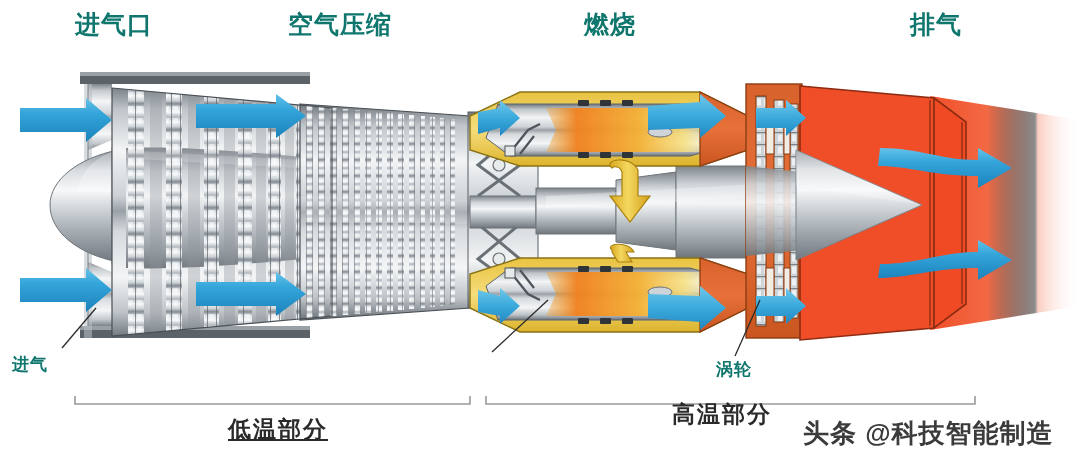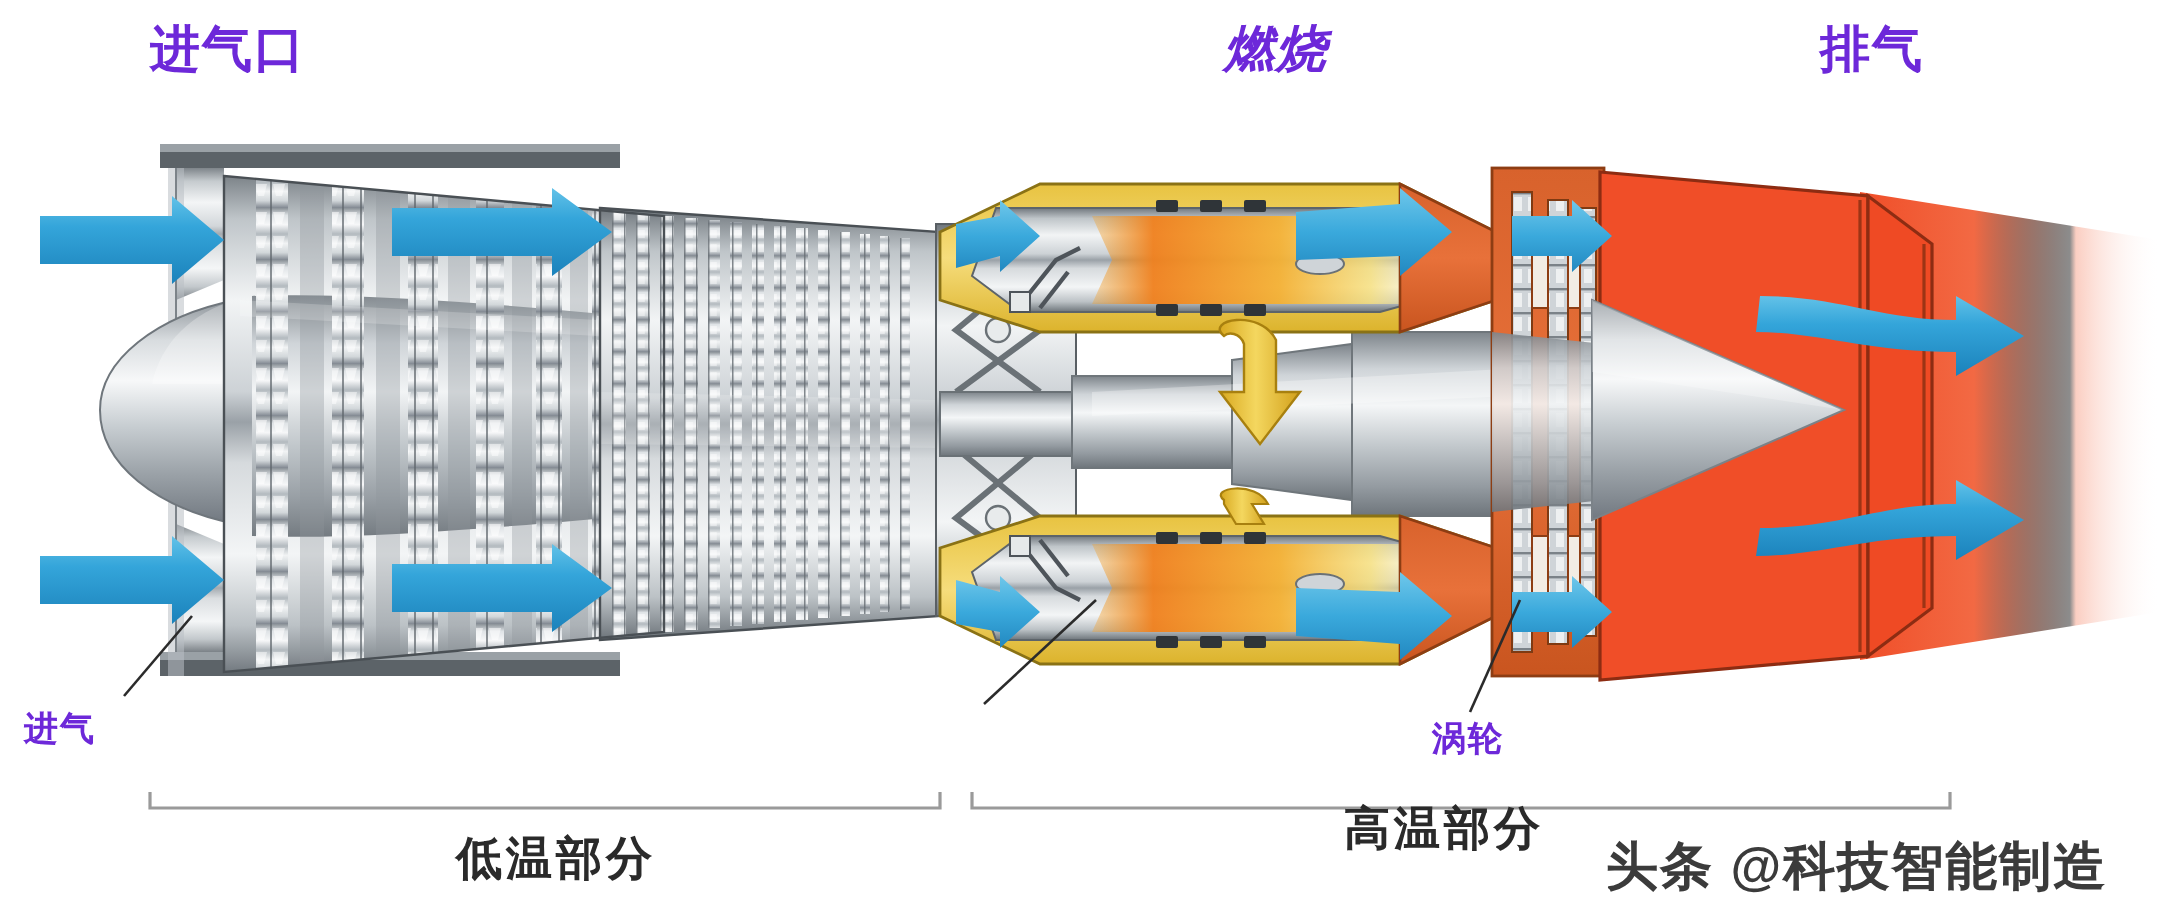--- a/index.html
+++ b/index.html
@@ -2,21 +2,21 @@
 <html><head>
 <meta charset="utf-8">
 <style>
   html,body{margin:0;padding:0;background:#ffffff;}
   body{
     width:1080px;height:461px;position:relative;overflow:hidden;
     font-family:"Liberation Sans","DejaVu Sans",sans-serif;
     color:#1d1d1d;
   }
   #stage{position:absolute;left:0;top:0;width:1080px;height:461px;}
-  .lbl{position:absolute;white-space:nowrap;color:#6d28d9;font-weight:700;}
+  .lbl{position:absolute;white-space:nowrap;color:#0f766e;font-weight:700;}
   .lbl-top{font-size:25px;letter-spacing:1px;}
   .lbl-mid{font-size:17px;letter-spacing:1px;}
   .lbl-sec{font-size:23px;letter-spacing:2px;color:#2a2a2a;}
   .wm{position:absolute;font-size:26px;font-weight:700;color:#3b3b3b;white-space:nowrap;letter-spacing:1px;}
   svg{position:absolute;left:0;top:0;}
 </style>
 </head>
 <body>
 
 <div id="stage">
@@ -361,24 +361,25 @@
       <line x1="735" y1="356" x2="760" y2="300"></line>
     </g>
 
     <g stroke="#9a9a9a" stroke-width="1.6" fill="none">
       <path d="M75 396 L75 404 L470 404 L470 396"></path>
       <path d="M486 396 L486 404 L975 404 L975 396"></path>
     </g>
   </svg>
 
   <div class="lbl lbl-top" style="left:75px;top:8px;">进气口</div>
-  <div class="lbl lbl-top" style="left:612px;top:8px;font-style:italic;">燃烧</div>
+  <div class="lbl lbl-top" style="left:288px;top:8px;">空气压缩</div>
+  <div class="lbl lbl-top" style="left:584px;top:8px;">燃烧</div>
   <div class="lbl lbl-top" style="left:910px;top:8px;">排气</div>
 
   <div class="lbl lbl-mid" style="left:12px;top:353px;">进气</div>
   <div class="lbl lbl-mid" style="left:716px;top:358px;">涡轮</div>
 
-  <div class="lbl lbl-sec" style="left:228px;top:414px;">低温部分</div>
+  <div class="lbl lbl-sec" style="left:228px;top:414px;text-decoration:underline;">低温部分</div>
   <div class="lbl lbl-sec" style="left:672px;top:399px;">高温部分</div>
 
   <div class="wm" style="left:803px;top:416px;">头条 @科技智能制造</div>
 
 </div>
 
 </body></html>

